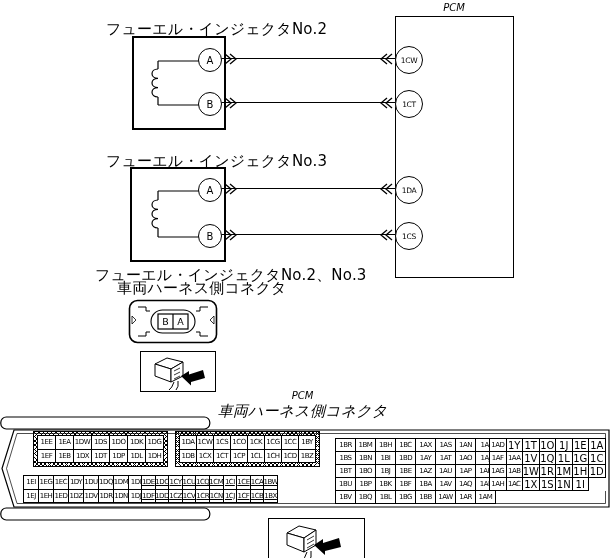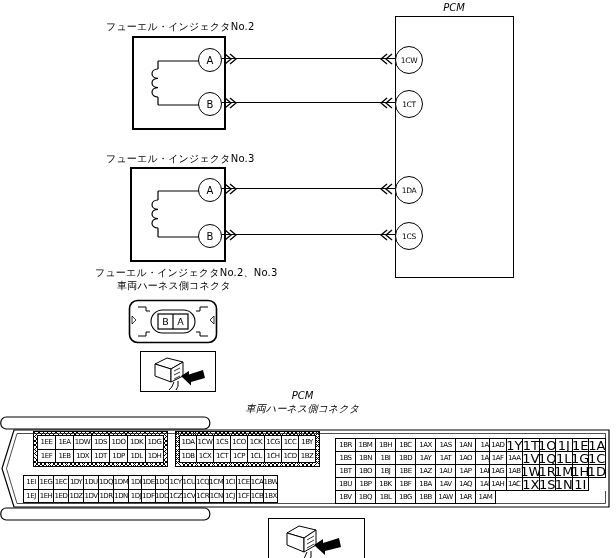--- a/index.html
+++ b/index.html
@@ -1,39 +1,39 @@
 <!DOCTYPE html>
 <html><head>
 <meta charset="utf-8">
 <style>
   html,body{margin:0;padding:0;background:#fff;}
   #stage{position:relative;width:616px;height:558px;background:#fff;overflow:hidden;
          font-family:"DejaVu Sans",sans-serif;color:#000;}
   .abs{position:absolute;}
-  .jp{font-size:10px;letter-spacing:0.2px;white-space:nowrap;}
+  .jp{font-size:15px;letter-spacing:0.2px;white-space:nowrap;}
   .ttl{font-size:10px;}
   .box{position:absolute;border:2px solid #000;background:#fff;}
   .pcmbox{position:absolute;border:1.5px solid #000;background:#fff;}
   .term{position:absolute;width:22px;height:22px;border:1.2px solid #000;border-radius:50%;
         background:#fff;display:flex;align-items:center;justify-content:center;
         font-size:10px;z-index:5;}
   .pin{position:absolute;width:26px;height:26px;border:1.2px solid #000;border-radius:50%;
        background:#fff;display:flex;align-items:center;justify-content:center;
        font-size:7.5px;letter-spacing:-0.3px;z-index:5;}
   .wire{position:absolute;height:0;border-top:1.2px solid #000;}
   .chev{position:absolute;z-index:6;}
   .ctr{text-align:center;font-style:italic;}
   
   .pingrid{position:absolute;background:#fff;z-index:4;}
   .pinrow{display:flex;}
   .pinrow + .pinrow{margin-top:-1px;}
   .pincell{box-sizing:border-box;border:1px solid #000;background:#fff;display:flex;
            align-items:center;justify-content:center;font-size:7px;letter-spacing:-0.5px;}
   .pincell + .pincell{margin-left:-1px;}
-  .pincell.wide{font-size:13px;letter-spacing:0;}
+  .pincell.wide{font-size:10px;letter-spacing:0;}
   .hatch{position:absolute;border:1px solid #000;padding:3px;z-index:4;
     background-image:
       repeating-linear-gradient(45deg,#000 0,#000 0.7px,transparent 0.7px,transparent 3px),
       repeating-linear-gradient(-45deg,#000 0,#000 0.7px,transparent 0.7px,transparent 3px);}
   .hatch .pingrid{position:relative;}
   .b1 .pincell{width:19px;height:14.5px;}
   .b2 .pincell{width:18px;height:14.5px;}
   .b3 .pincell{width:21px;height:14px;}
   .b4 .pincell{width:17.5px;height:14px;}
   .b5 .pincell{width:16px;height:14.5px;}
@@ -293,21 +293,21 @@
         <div class="pincell">1EJ</div>
         <div class="pincell">1EH</div>
         <div class="pincell">1ED</div>
         <div class="pincell">1DZ</div>
         <div class="pincell">1DV</div>
         <div class="pincell">1DR</div>
         <div class="pincell">1DN</div>
         <div class="pincell">1DJ</div>
       </div>
     </div>
-  <div class="pingrid b6" style="left:141px;top:475px;">
+  <div class="pingrid b6" style="left:141px;top:475px;text-decoration:underline;">
       <div class="pinrow">
         <div class="pincell">1DE</div>
         <div class="pincell">1DC</div>
         <div class="pincell">1CY</div>
         <div class="pincell">1CU</div>
         <div class="pincell">1CQ</div>
         <div class="pincell">1CM</div>
         <div class="pincell">1CI</div>
         <div class="pincell">1CE</div>
         <div class="pincell">1CA</div>

